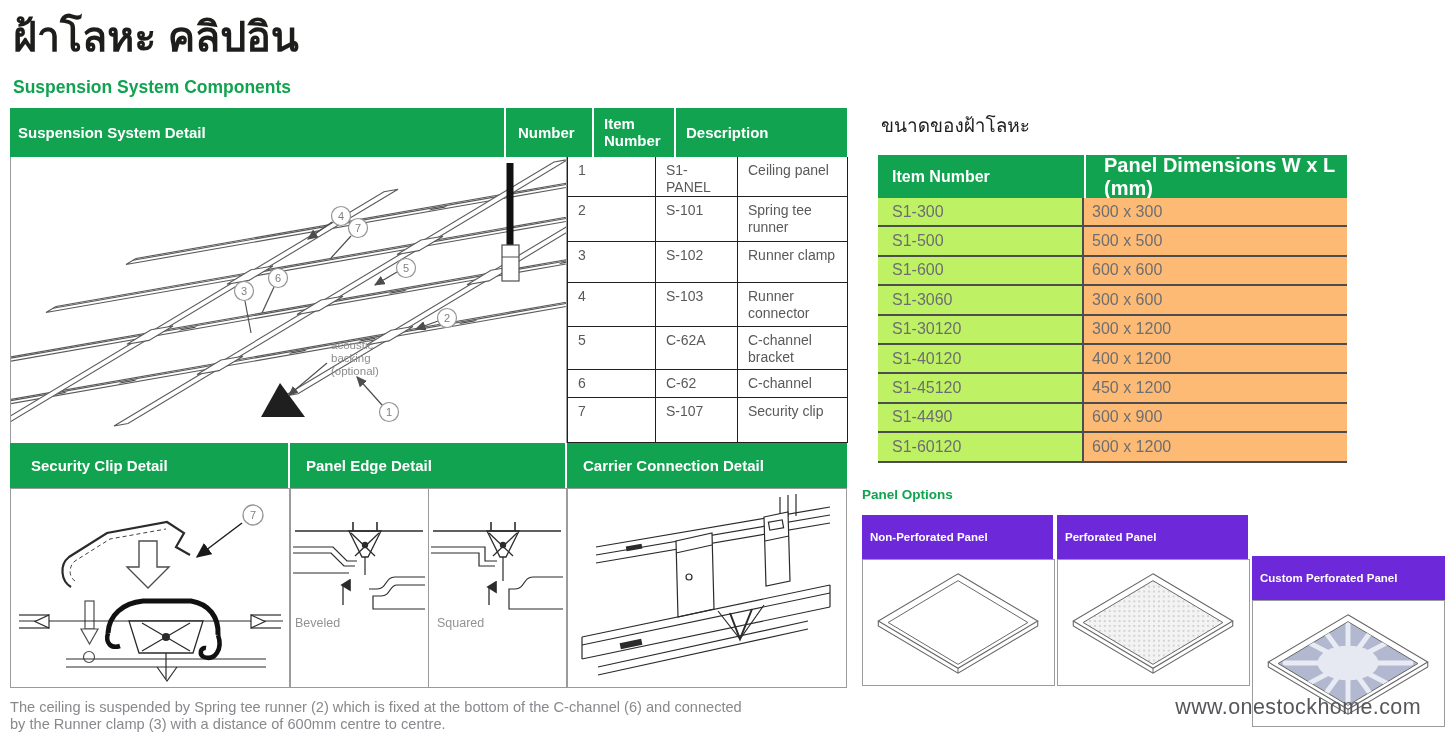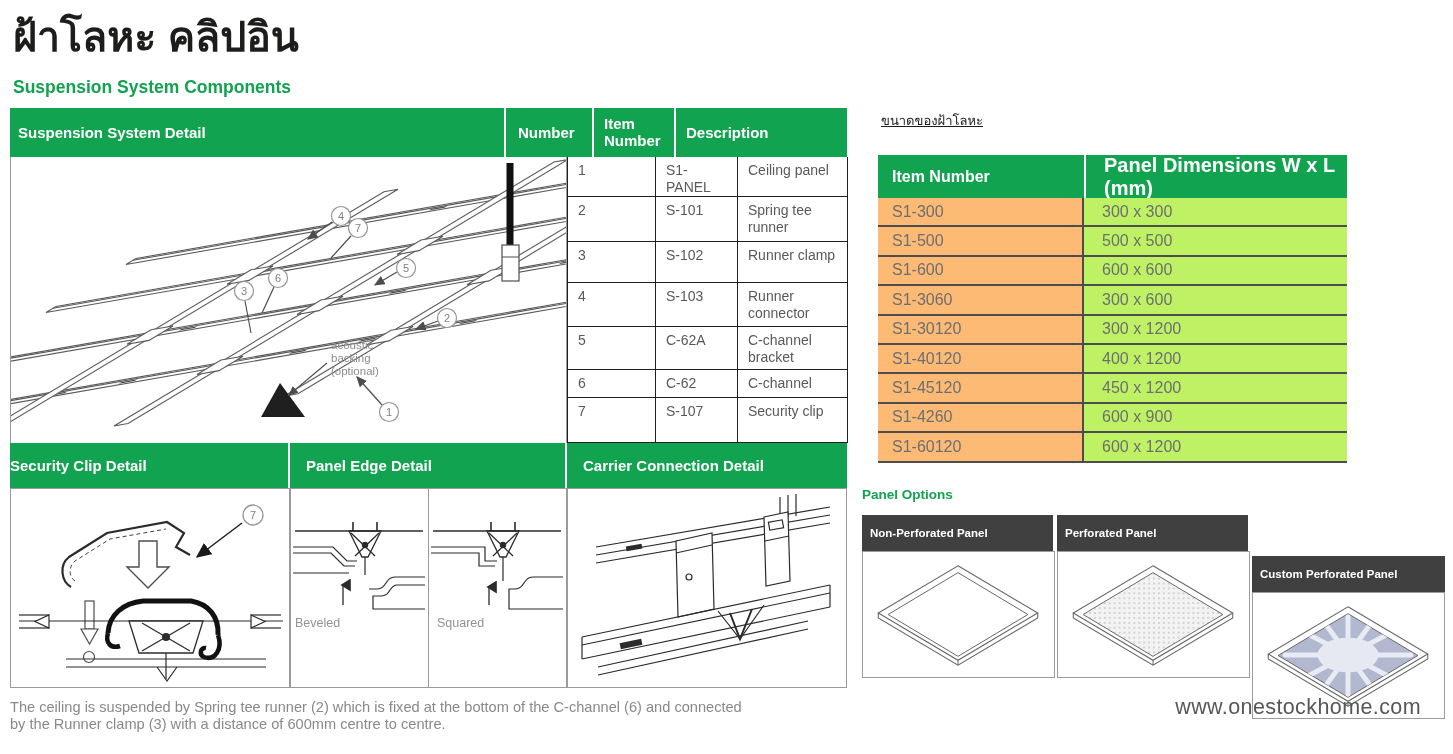--- a/index.html
+++ b/index.html
@@ -31,33 +31,33 @@
     box-sizing:border-box;overflow:hidden;background:#fff;
   }
   
   .panel-box{background:#fff;border-left:1px solid #9a9b9c;border-right:1px solid #9a9b9c;box-sizing:border-box;}
   .diagram-cell{left:10px;top:157px;width:557px;height:286px;}
   .detail-cell{top:488px;height:200px;border:1px solid #9a9b9c;background:#fff;box-sizing:border-box;}
   .sub-split{display:flex;width:100%;height:100%;}
   .sub-split > div{flex:1;height:100%;}
   .sub-split > div:first-child{border-right:1px solid #9a9b9c;box-sizing:border-box;}
   
-  .sizes-heading{left:881px;top:110px;font-size:13px;color:#1d1d1b;text-decoration:underline;}
+  .sizes-heading{left:881px;top:110px;font-size:19px;color:#1d1d1b;}
   .sizes-head{left:878px;top:155px;width:469px;height:43px;display:flex;}
   .szh1{width:208px;box-sizing:border-box;border-right:2px solid #fff;}
   .szh2{width:261px;box-sizing:border-box;}
   .sizes-body{left:878px;top:198px;width:469px;}
   .sz-row{display:flex;height:29.4px;border-bottom:2px solid #4d4d4f;box-sizing:border-box;font-size:16px;color:#6d6e71;}
-  .sz-c1{width:206px;background:#fdba74;border-right:2px solid #4d4d4f;display:flex;align-items:center;padding-left:14px;box-sizing:border-box;}
-  .sz-c2{flex:1;background:#bef264;display:flex;align-items:center;padding-left:18px;box-sizing:border-box;}
+  .sz-c1{width:206px;background:#bef264;border-right:2px solid #4d4d4f;display:flex;align-items:center;padding-left:14px;box-sizing:border-box;}
+  .sz-c2{flex:1;background:#fdba74;display:flex;align-items:center;padding-left:8px;box-sizing:border-box;}
   
   .po-heading{left:862px;top:487px;font-size:13.5px;font-weight:bold;color:#12a350;}
   .po-wrap{left:862px;top:515px;width:585px;height:164px;}
   .po-col{position:absolute;top:0;width:193px;height:164px;}
-  .po-head{height:36px;background:#404040;color:#fff;font-weight:bold;font-size:11.5px;display:flex;align-items:center;padding-left:8px;box-sizing:border-box;}
+  .po-head{height:44px;background:#6d28d9;color:#fff;font-weight:bold;font-size:11.5px;display:flex;align-items:center;padding-left:8px;box-sizing:border-box;}
   .po-body{height:127px;background:#fff;border:1px solid #9a9b9c;box-sizing:border-box;display:flex;align-items:center;justify-content:center;}
   
   .footer-note{left:10px;top:699px;font-size:14.6px;color:#87898c;line-height:1.14;}
   .website{top:695px;right:32px;font-size:21.5px;color:#55575a;letter-spacing:0.4px;}
   
   svg{display:block;}
   .skew rect,.skew line,.skew path{vector-effect:non-scaling-stroke;}
   text{font-family:"Liberation Sans","DejaVu Sans",sans-serif;}
 </style>
 </head>
@@ -178,21 +178,21 @@
   <div class="ccell">C-channel bracket</div>
   <div class="ccell">6</div>
   <div class="ccell">C-62</div>
   <div class="ccell">C-channel</div>
   <div class="ccell">7</div>
   <div class="ccell">S-107</div>
   <div class="ccell">Security clip</div>
 </div>
 
 <div class="abs gbar bar2">
-  <div class="gcell sep" style="width:280px;">Security Clip Detail</div>
+  <div class="gcell sep" style="width:280px;padding-left:21px;">Security Clip Detail</div>
   <div class="gcell sep" style="width:277px;padding-left:16px;">Panel Edge Detail</div>
   <div class="gcell" style="flex:1;padding-left:16px;">Carrier Connection Detail</div>
 </div>
 
 <div class="abs detail-cell" style="left:10px;width:280px;">
   <svg width="278" height="198" viewBox="0 0 278 198">
     <defs>
       <marker id="arrB" markerWidth="12" markerHeight="10" refX="10" refY="5" orient="auto">
         <polygon points="0,0 11,5 0,10" fill="#1a1a1a"></polygon>
       </marker>
@@ -349,21 +349,21 @@
     </div>
   <div class="sz-row">
       <div class="sz-c1">S1-40120</div>
       <div class="sz-c2">400 x 1200</div>
     </div>
   <div class="sz-row">
       <div class="sz-c1">S1-45120</div>
       <div class="sz-c2">450 x 1200</div>
     </div>
   <div class="sz-row">
-      <div class="sz-c1">S1-4260</div>
+      <div class="sz-c1">S1-4490</div>
       <div class="sz-c2">600 x 900</div>
     </div>
   <div class="sz-row">
       <div class="sz-c1">S1-60120</div>
       <div class="sz-c2">600 x 1200</div>
     </div>
 </div>
 
 <div class="abs po-heading">Panel Options</div>
 

